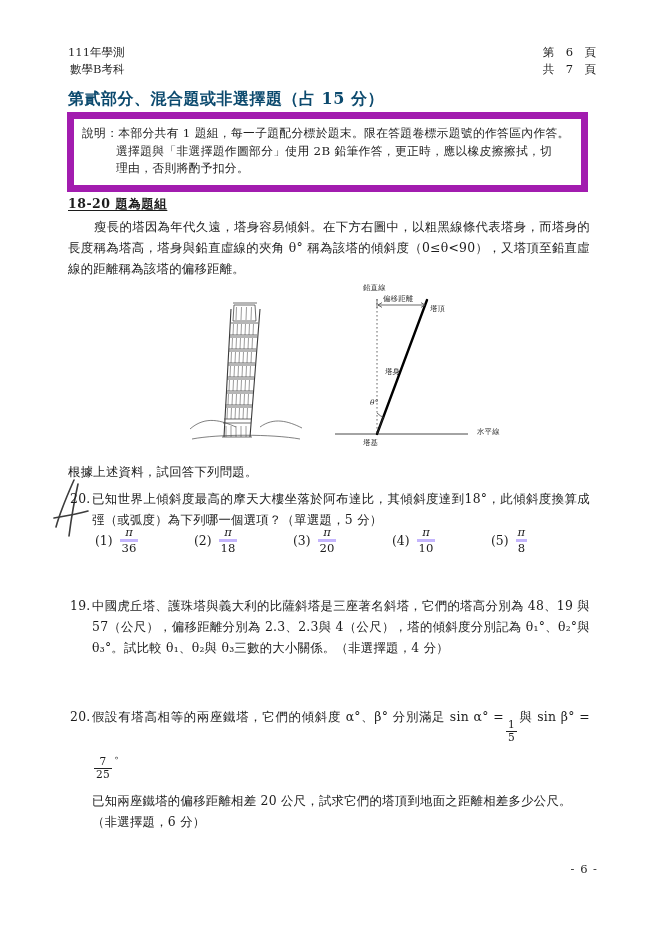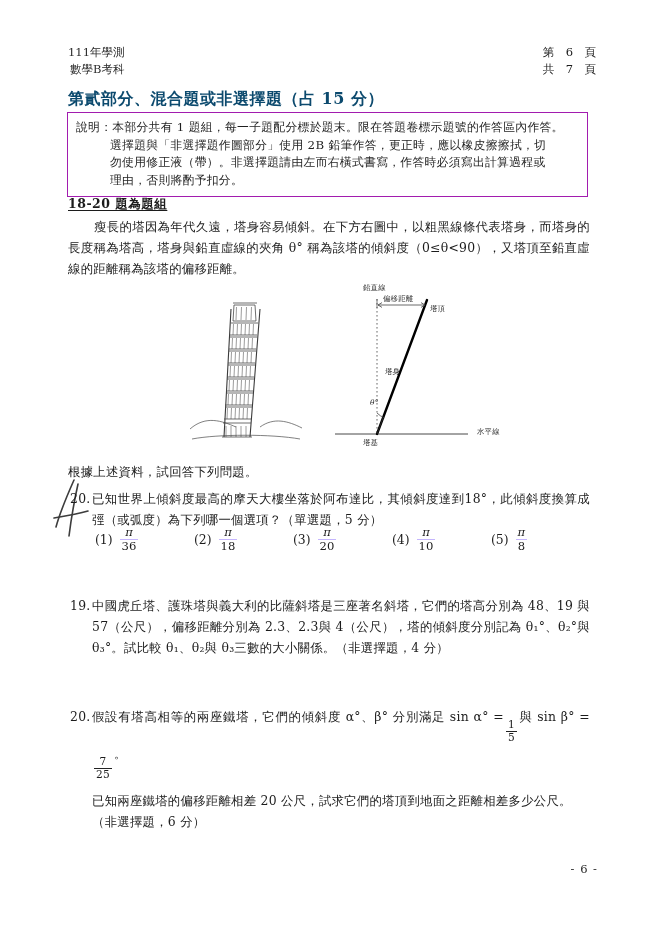--- a/index.html
+++ b/index.html
@@ -21,21 +21,21 @@
 
   
   .sec-title{
     position:absolute;left:68px;top:89px;
     font-size:16px;font-weight:700;letter-spacing:.5px;color:#0c4a6e;
   }
 
   
   .note-box{
     position:absolute;left:67px;top:112px;width:521px;
-    border:1px solid #a21caf;
+    border:7px solid #a21caf;
     padding:6px 16px 7px 8px;
     box-sizing:border-box;
     font-size:11.8px;line-height:17.5px;
     color:#1f1f1f;
     letter-spacing:.3px;
   }
   .note-box .ln{white-space:nowrap;}
   .note-box .ind{padding-left:34px;}
 
   
@@ -69,21 +69,21 @@
   .q .num{position:absolute;left:0;top:0;width:22px;text-align:left;}
   .q .body{margin-left:22px;}
   .q18{left:70px;top:488px;width:520px;}
   .q19{left:70px;top:595px;width:520px;}
   .q20{left:70px;top:706px;width:520px;}
 
   
   .opts{position:absolute;left:95px;top:526px;width:500px;height:34px;}
   .opt{position:absolute;top:0;display:flex;align-items:center;gap:7px;font-size:12.4px;}
   .frac{display:inline-flex;flex-direction:column;align-items:center;line-height:1.05;font-size:11.6px;}
-  .frac .den{border-top:1px solid #c4b5fd;padding:0 2px;margin-top:1px;}
+  .frac .den{border-top:3px solid #c4b5fd;padding:0 2px;margin-top:1px;}
   .frac .num2{padding:0 2px;font-style:italic;}
 
   
   .ifrac{display:inline-flex;flex-direction:column;align-items:center;vertical-align:-7px;line-height:1.05;font-size:10.6px;margin:0 2px;}
   .ifrac .d{border-top:1px solid #222;padding:0 2px;margin-top:1px;}
 
   
   .pencil{position:absolute;left:52px;top:478px;width:46px;height:62px;}
 
   
@@ -103,21 +103,20 @@
       <div>第　6　頁</div>
       <div>共　7　頁</div>
     </div>
   </div>
 
   <div class="sec-title">第貳部分、混合題或非選擇題（占 15 分）</div>
 
   <div class="note-box">
     <div class="ln">說明：本部分共有 1 題組，每一子題配分標於題末。限在答題卷標示題號的作答區內作答。</div>
     <div class="ln ind">選擇題與「非選擇題作圖部分」使用 2B 鉛筆作答，更正時，應以橡皮擦擦拭，切</div>
-    <div class="ln ind">勿使用修正液（帶）。非選擇題請由左而右橫式書寫，作答時必須寫出計算過程或</div>
     <div class="ln ind">理由，否則將酌予扣分。</div>
   </div>
 
   <div class="grp-head">18-20 題為題組</div>
 
   <div class="intro">
     <p>瘦長的塔因為年代久遠，塔身容易傾斜。在下方右圖中，以粗黑線條代表塔身，而塔身的長度稱為塔高，塔身與鉛直虛線的夾角 θ° 稱為該塔的傾斜度（0≤θ&lt;90），又塔頂至鉛直虛線的距離稱為該塔的偏移距離。</p>
   </div>
 
   <div class="fig">

